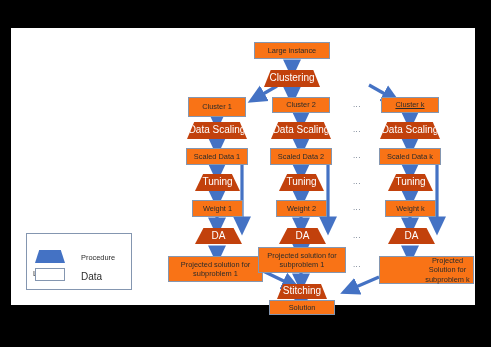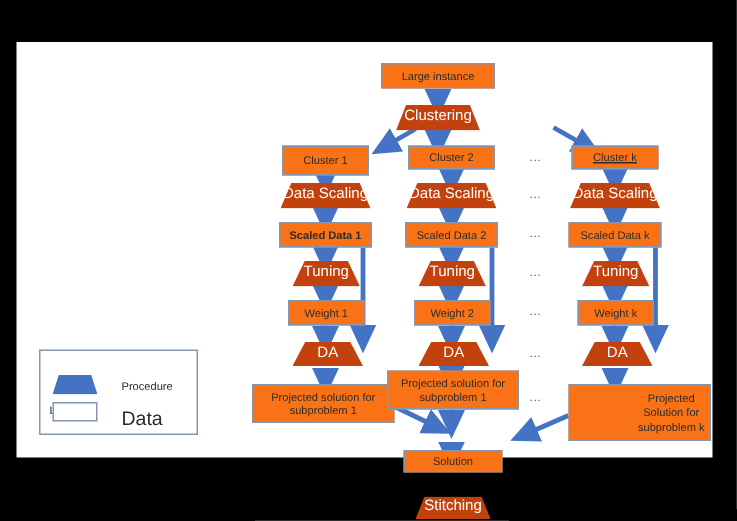--- a/index.html
+++ b/index.html
@@ -72,21 +72,21 @@
     position:absolute;left:8px;top:16px;width:30px;height:13px;
     background:#4472c4;
     -webkit-clip-path:polygon(14% 0%, 86% 0%, 100% 100%, 0% 100%);
     clip-path:polygon(14% 0%, 86% 0%, 100% 100%, 0% 100%);
   }
   #legend .lg-swatch-data{
     position:absolute;left:8px;top:34px;width:30px;height:13px;
     background:#ffffff;border:1px solid #8496b0;box-sizing:border-box;
   }
   #legend .lg-lab-proc{position:absolute;left:54px;top:19px;font-size:7.4px;color:#2b2b2b;}
-  #legend .lg-lab-data{position:absolute;left:54px;top:37px;font-size:13px;color:#2b2b2b;}
+  #legend .lg-lab-data{position:absolute;left:54px;top:37px;font-size:10px;color:#2b2b2b;}
 </style>
 </head>
 <body>
 
 <div id="root">
   <div id="canvas">
 
     <svg id="svg" viewBox="0 0 464 277">
       <defs>
         <marker id="ah" markerWidth="6" markerHeight="6" refX="3.0" refY="3" orient="auto">
@@ -137,43 +137,43 @@
         <path d="M290,272 L290,276"></path>
       </g>
     </svg>
 
     <div class="node data-box" style="left:243px;top:14px;width:76px;height:17px;">Large instance</div>
 
     <div class="node proc" style="left:253px;top:42px;width:56px;height:17px;">Clustering</div>
 
     <div class="node data-box" style="left:177px;top:69px;width:58px;height:20px;">Cluster 1</div>
     <div class="node proc" style="left:176px;top:94px;width:60px;height:17px;">Data Scaling</div>
-    <div class="node data-box" style="left:175px;top:120px;width:62px;height:17px;font-weight:bold;">Scaled Data 1</div>
+    <div class="node data-box" style="left:175px;top:120px;width:62px;height:17px;">Scaled Data 1</div>
     <div class="node proc narrow" style="left:184px;top:146px;width:45px;height:17px;">Tuning</div>
     <div class="node data-box" style="left:181px;top:172px;width:51px;height:17px;">Weight 1</div>
     <div class="node proc narrow" style="left:184px;top:200px;width:47px;height:16px;">DA</div>
     <div class="node data-box two-line" style="left:157px;top:228px;width:95px;height:26px;">Projected solution for subproblem 1</div>
 
     <div class="node data-box" style="left:261px;top:69px;width:58px;height:16px;">Cluster 2</div>
     <div class="node proc" style="left:260px;top:94px;width:60px;height:17px;">Data Scaling</div>
     <div class="node data-box" style="left:259px;top:120px;width:62px;height:17px;">Scaled Data 2</div>
     <div class="node proc narrow" style="left:268px;top:146px;width:45px;height:17px;">Tuning</div>
     <div class="node data-box" style="left:265px;top:172px;width:51px;height:17px;">Weight 2</div>
     <div class="node proc narrow" style="left:268px;top:200px;width:47px;height:16px;">DA</div>
     <div class="node data-box two-line" style="left:247px;top:219px;width:88px;height:26px;">Projected solution for subproblem 1</div>
 
     <div class="node data-box" style="left:370px;top:69px;width:58px;height:16px;text-decoration:underline;">Cluster k</div>
     <div class="node proc" style="left:369px;top:94px;width:60px;height:17px;">Data Scaling</div>
     <div class="node data-box" style="left:368px;top:120px;width:62px;height:17px;">Scaled Data k</div>
     <div class="node proc narrow" style="left:377px;top:146px;width:45px;height:17px;">Tuning</div>
     <div class="node data-box" style="left:374px;top:172px;width:51px;height:17px;">Weight k</div>
     <div class="node proc narrow" style="left:377px;top:200px;width:47px;height:16px;">DA</div>
-    <div class="node data-box two-line" style="left:368px;top:228px;width:95px;height:38px;padding-left:44px;">Projected Solution for subproblem k</div>
+    <div class="node data-box two-line" style="left:368px;top:228px;width:95px;height:28px;padding-left:44px;">Projected Solution for subproblem k</div>
 
-    <div class="node proc" style="left:266px;top:256px;width:50px;height:15px;margin-top:47px;">Stitching</div>
+    <div class="node proc" style="left:266px;top:256px;width:50px;height:15px;">Stitching</div>
     <div class="node data-box" style="left:258px;top:272px;width:66px;height:15px;">Solution</div>
 
     <div class="ellipsis" style="left:342px;top:73px;">...</div>
     <div class="ellipsis" style="left:342px;top:98px;">...</div>
     <div class="ellipsis" style="left:342px;top:124px;">...</div>
     <div class="ellipsis" style="left:342px;top:150px;">...</div>
     <div class="ellipsis" style="left:342px;top:176px;">...</div>
     <div class="ellipsis" style="left:342px;top:204px;">...</div>
     <div class="ellipsis" style="left:342px;top:233px;">...</div>
 

